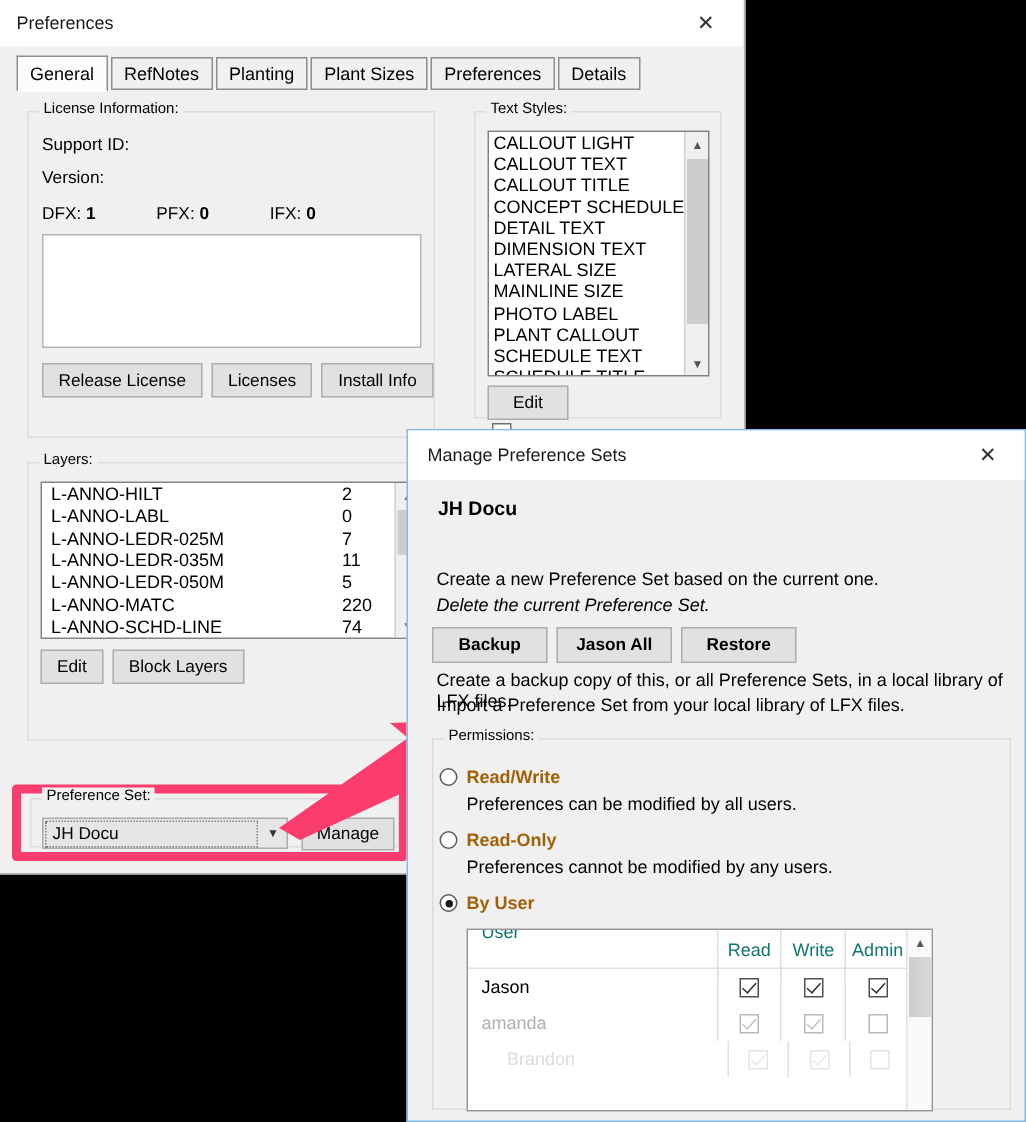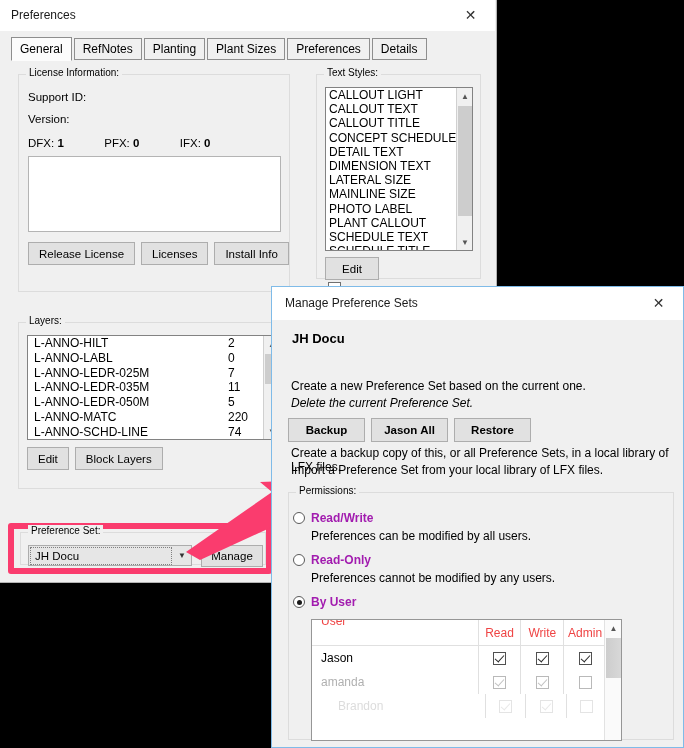--- a/index.html
+++ b/index.html
@@ -103,21 +103,21 @@
     font-size: 8px; color: #555;
   }
   .vs-arrow.up { top: 0; } .vs-arrow.down { bottom: 0; }
   .vs-thumb { position: absolute; left: 1px; width: 14px; background: #cdcdcd; }
   #ts-edit { position: absolute; left: 8px; top: 182px; width: 54px; }
   #ts-check-partial {
     position: absolute; left: 328px; top: 282px; width: 13px; height: 13px;
     background: #fff; border: 1px solid #707070;
   }
 
-  #grp-layers { left: 18px; top: 322px; width: 272px; height: 167px; padding-left: 33px; }
+  #grp-layers { left: 18px; top: 308px; width: 272px; height: 186px; padding-left: 33px; }
   #ly-list {
     position: absolute; left: 8px; top: 12px; width: 253px; height: 105px;
     background: #fff; border: 1px solid #828282; overflow: hidden;
   }
   .ly-row {
     position: relative; height: 14.8px; line-height: 14.8px;
     font-size: 12px; color: #000; padding-left: 6px;
   }
   .ly-val { position: absolute; left: 200px; top: 0; }
   #ly-buttons { position: absolute; left: 8px; top: 124px; display: flex; gap: 6px; }
@@ -184,38 +184,38 @@
   .radio-row { position: absolute; display: flex; align-items: center; }
   .radio {
     width: 12px; height: 12px; border-radius: 50%;
     border: 1px solid #5a5a5a; background: #fff;
     margin-right: 6px; position: relative; flex: none;
   }
   .radio.checked::after {
     content: ''; position: absolute; left: 2.5px; top: 2.5px;
     width: 5px; height: 5px; border-radius: 50%; background: #1a1a1a;
   }
-  .radio-label { font-size: 12px; font-weight: bold; color: #a21caf; }
+  .radio-label { font-size: 12px; font-weight: bold; color: #a16207; }
   .radio-desc { position: absolute; font-size: 12px; color: #000; }
   #rd-rw { left: 4px; top: 18px; }
   #rdd-rw { left: 22px; top: 36px; }
   #rd-ro { left: 4px; top: 60px; }
   #rdd-ro { left: 22px; top: 78px; }
   #rd-bu { left: 4px; top: 102px; }
 
   #perm-table {
     position: absolute; left: 22px; top: 126px; width: 311px; height: 122px;
     background: #fff; border: 1px solid #969696; overflow: hidden;
   }
   #pt-inner { position: absolute; left: 0; top: 0; width: 294px; }
   .pt-row { display: flex; height: 24px; align-items: center; }
   .pt-c-user { width: 170px; padding-left: 9px; font-size: 12px; }
   .pt-c { width: 44px; display: flex; align-items: center; justify-content: center;
           font-size: 12px; border-left: 1px solid #e0e0e0; height: 24px; }
-  .pt-head .pt-c, .pt-head .pt-c-user { color: #ef4444; height: 38px; }
+  .pt-head .pt-c, .pt-head .pt-c-user { color: #0f766e; height: 38px; }
   .pt-head { height: 26px; border-bottom: 1px solid #e0e0e0; }
   .cb {
     width: 13px; height: 13px; border: 1px solid #505050; background: #fff;
     position: relative;
   }
   .cb.checked::after {
     content: ''; position: absolute; left: 3px; top: 0px;
     width: 4px; height: 8px; border: solid #2b2b2b;
     border-width: 0 1.6px 1.6px 0; transform: rotate(42deg);
   }

